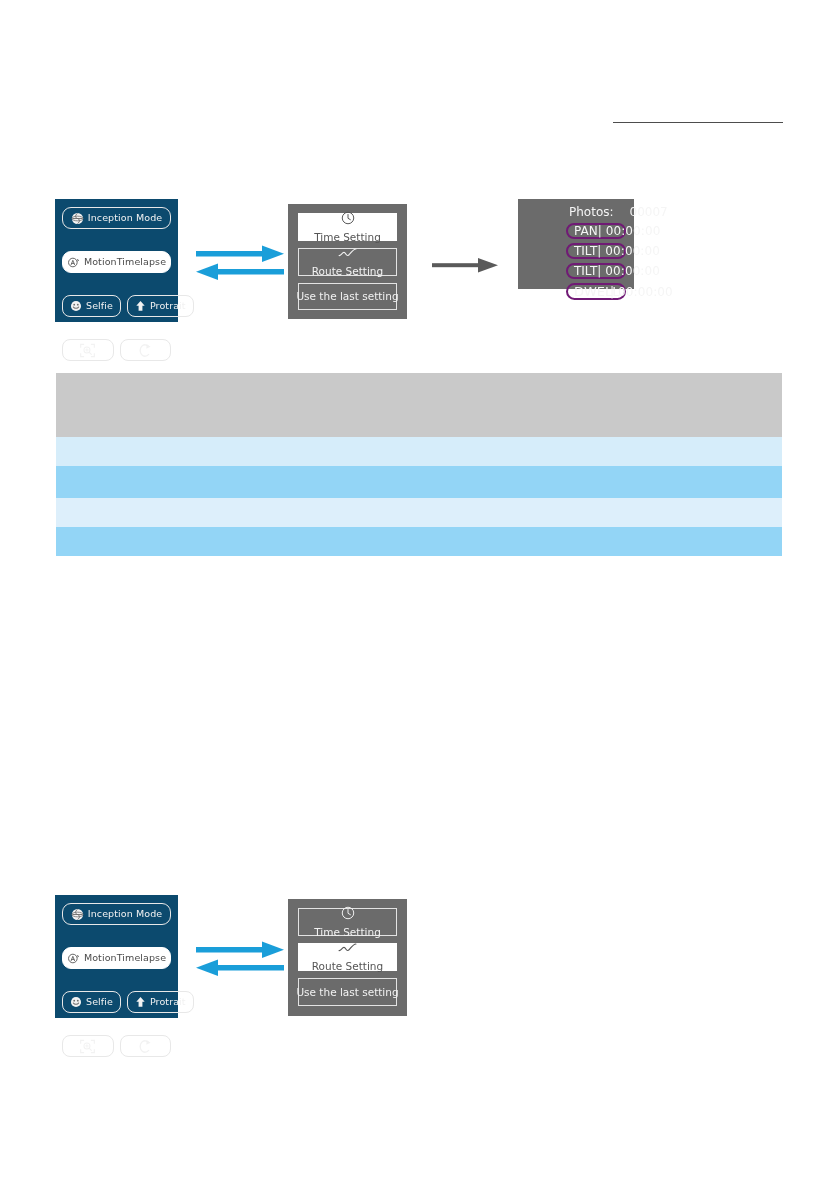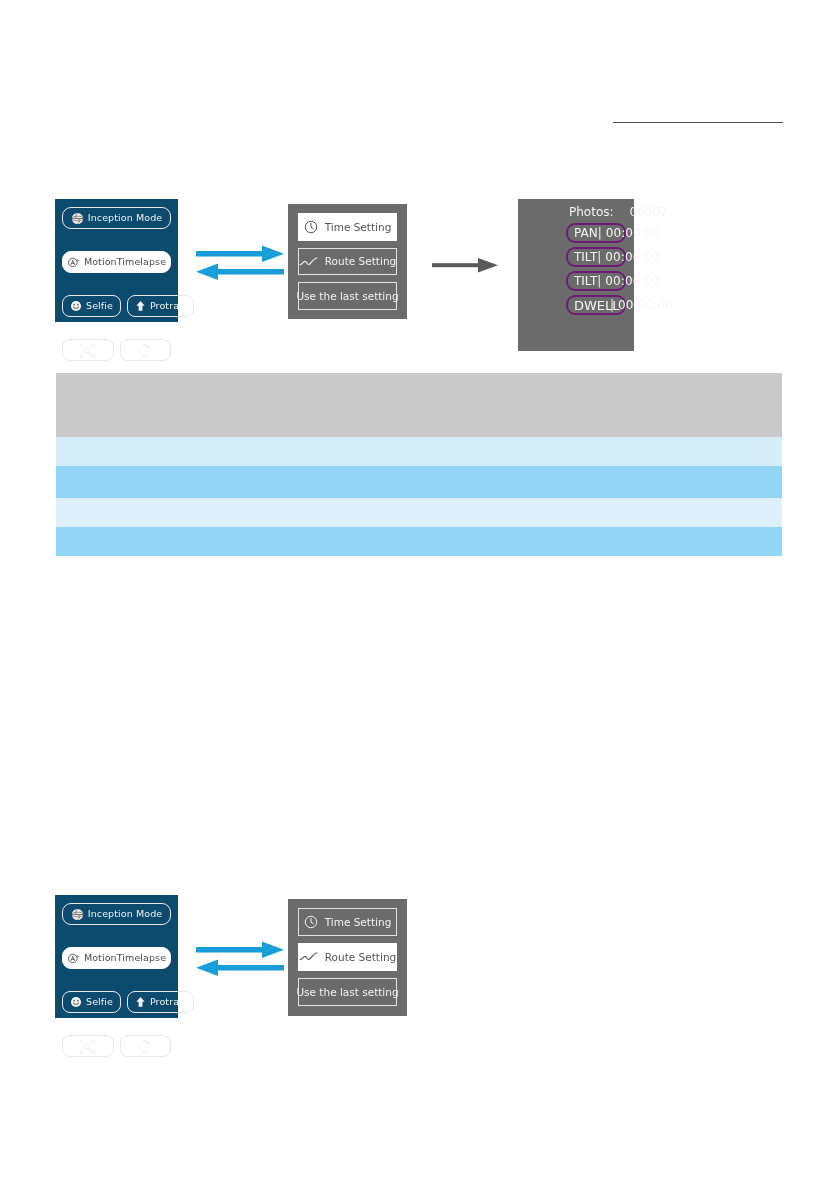--- a/index.html
+++ b/index.html
@@ -93,20 +93,21 @@
     background: transparent;
     color: #f2f2f2;
     font-size: 10.5px;
     height: 28px;
     display: flex;
     align-items: center;
     justify-content: center;
     gap: 7px;
     white-space: nowrap;
     line-height: 1;
+    flex-direction: column;
   }
   .menu-card.selected {
     background: #ffffff;
     color: #555555;
     border-color: #ffffff;
   }
 
   
   .values-panel {
     position: absolute;
@@ -283,21 +284,21 @@
 
   <div class="arrow-single" style="left:432px; top:255px;">
     <svg width="68" height="22" viewBox="0 0 68 22" aria-hidden="true">
       <g fill="#5a5a5a">
         <rect x="0" y="8.2" width="52" height="4"></rect>
         <polygon points="46,3 66,10.2 46,17.4"></polygon>
       </g>
     </svg>
   </div>
 
-  <div class="values-panel" id="top-values-panel" style="left:518px; top:199px; width:116px; height:152px;padding-left:48px;">
+  <div class="values-panel" id="top-values-panel" style="left:518px; top:199px; width:116px; height:90px;padding-left:48px;">
       <div class="values-title">
         <span>Photos:</span>
         <span>00007</span>
       </div>
       <div class="value-row">
         <span class="value-label">PAN</span>
         <span class="value-sep">|</span>
         <span class="value-time">00:00:00</span>
       </div>
       <div class="value-row">

